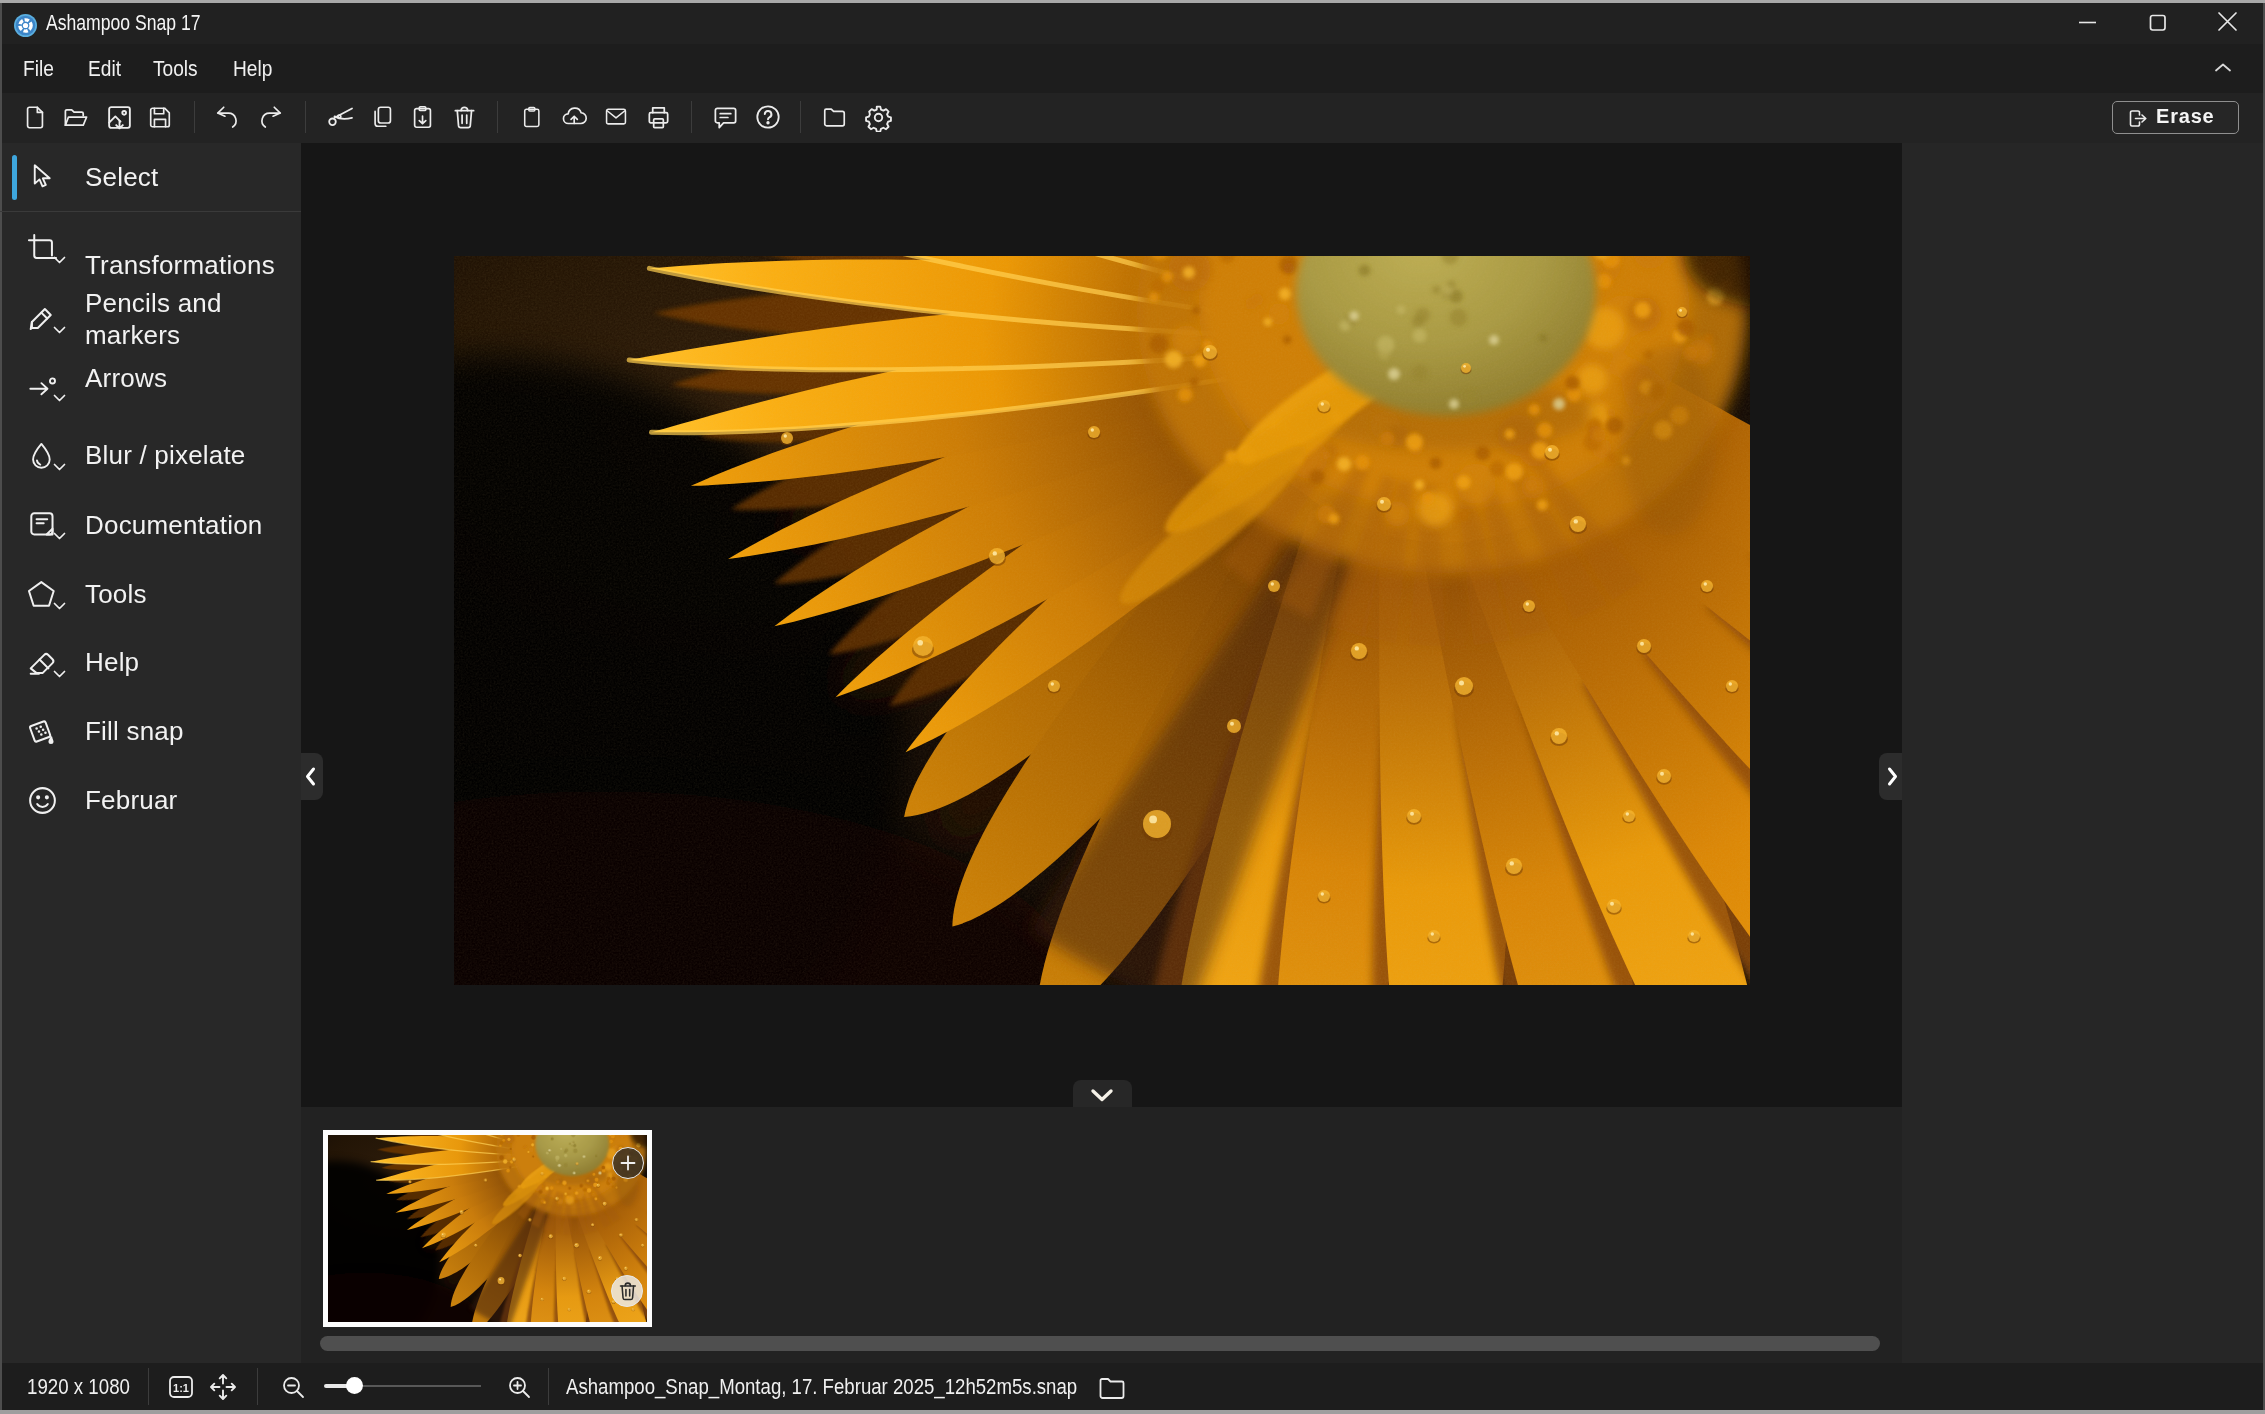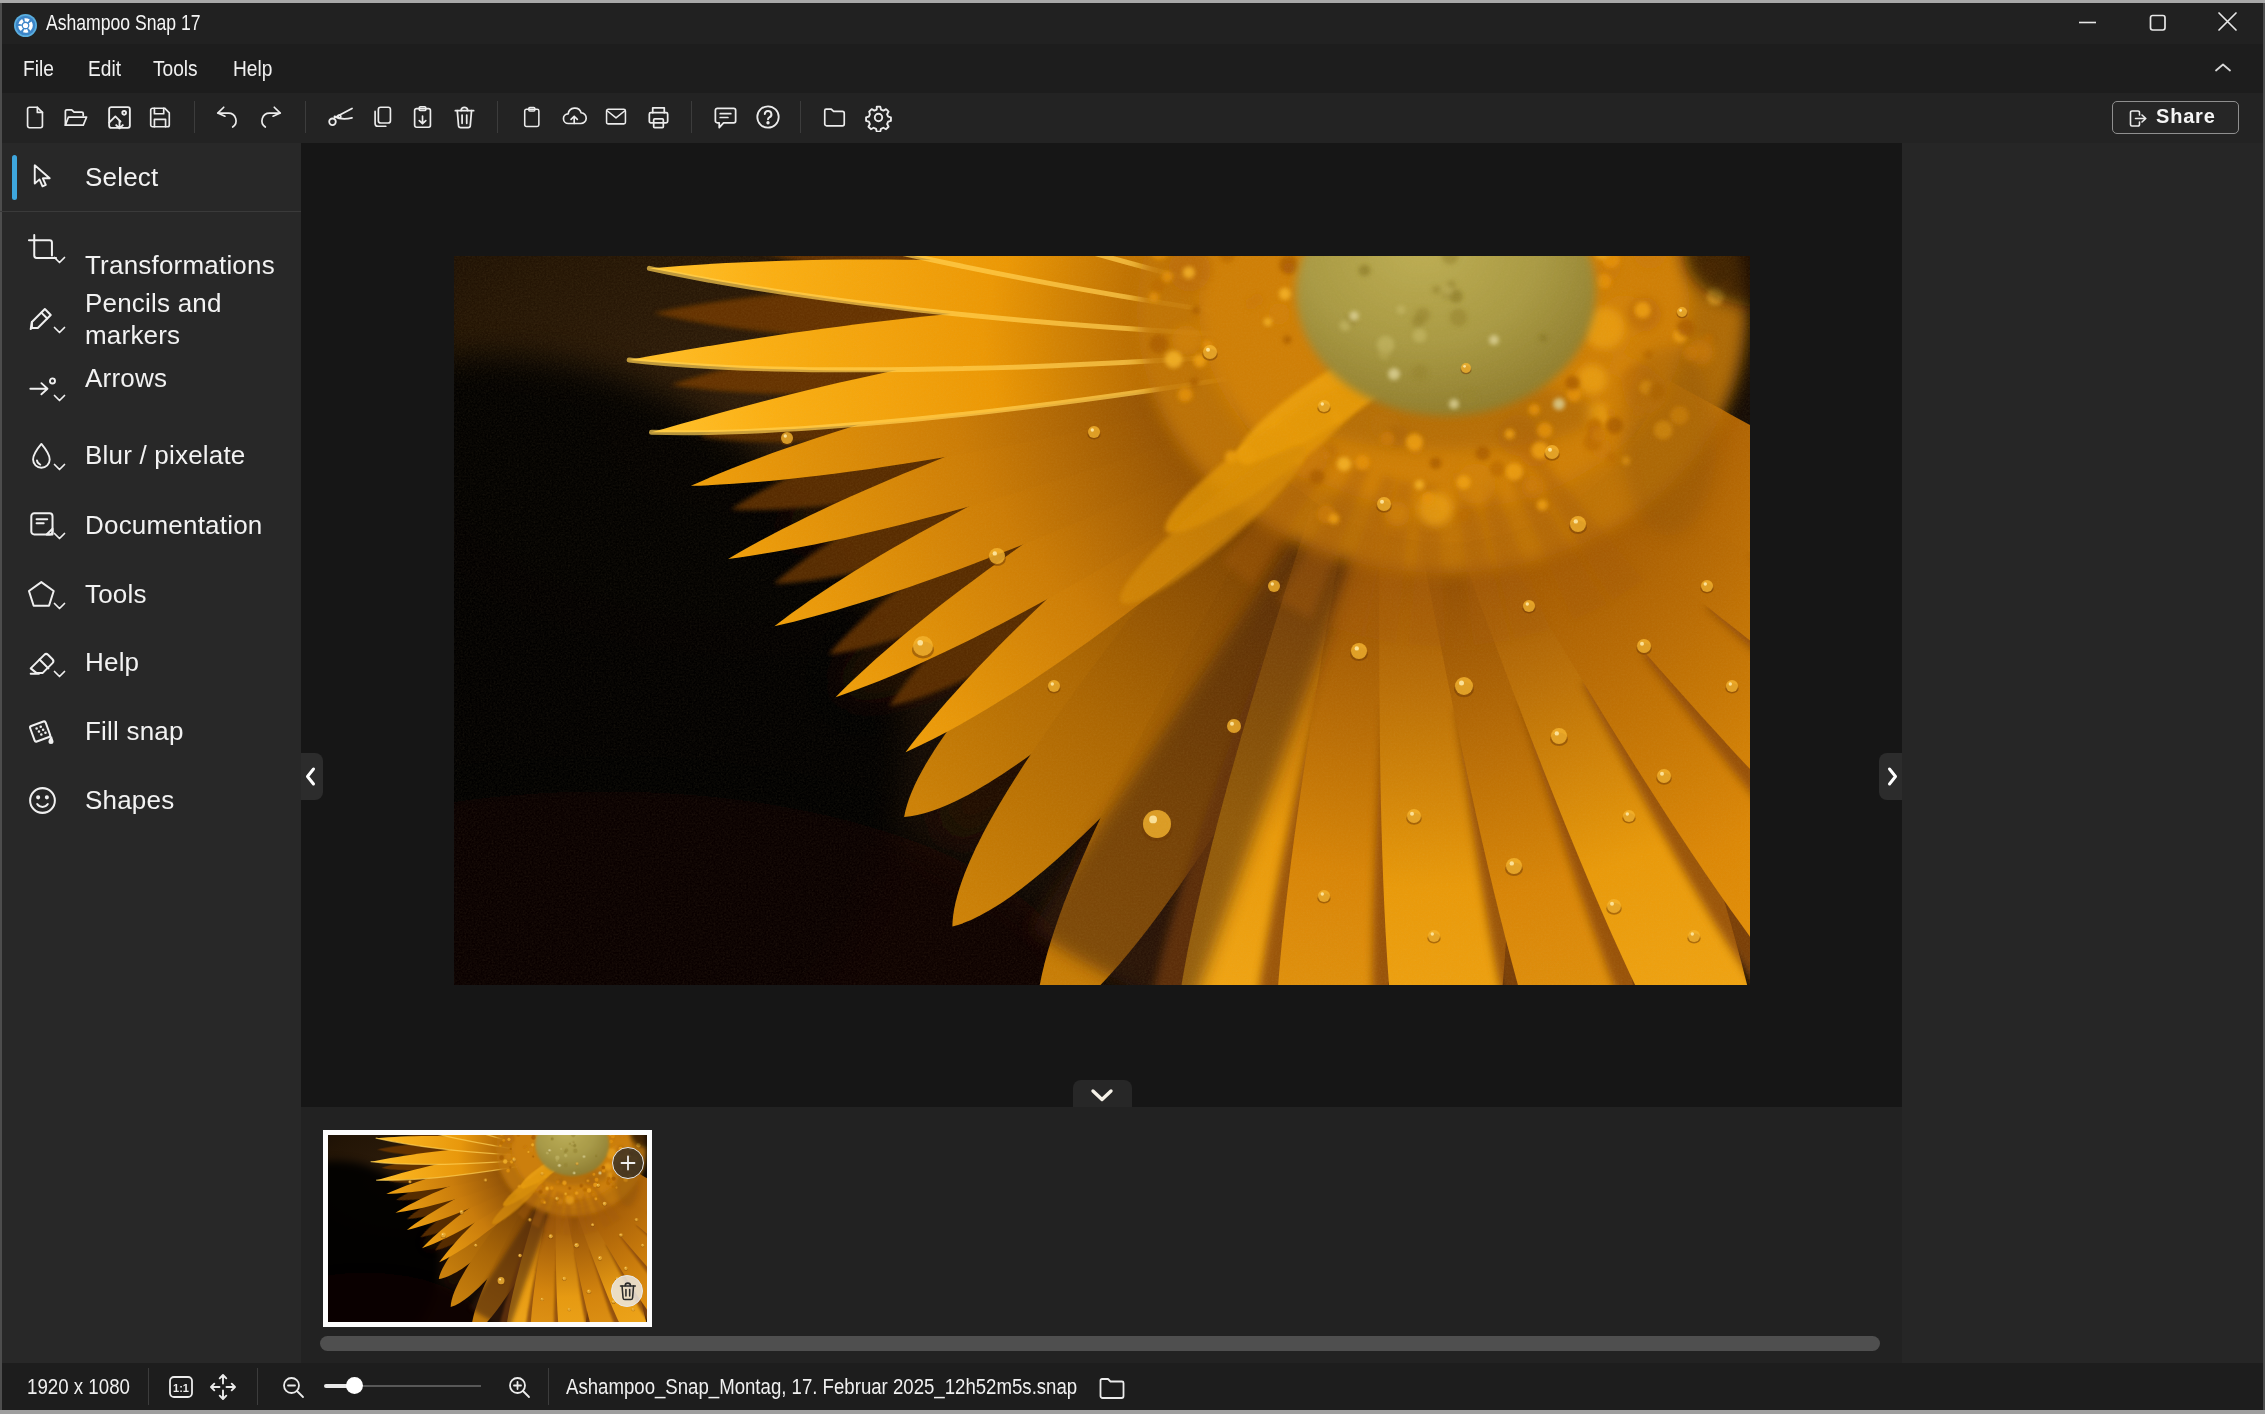--- a/index.html
+++ b/index.html
@@ -733,21 +733,21 @@
   <div style="position:absolute;left:194px;top:101px;width:1px;height:32px;background:#3c3c3c"></div>
     <div style="position:absolute;left:305px;top:101px;width:1px;height:32px;background:#3c3c3c"></div>
     <div style="position:absolute;left:497px;top:101px;width:1px;height:32px;background:#3c3c3c"></div>
     <div style="position:absolute;left:691px;top:101px;width:1px;height:32px;background:#3c3c3c"></div>
     <div style="position:absolute;left:800px;top:101px;width:1px;height:32px;background:#3c3c3c"></div>
   <div class="abs" style="left:2112px;top:101px;width:127px;height:33px;border:1px solid #8f8f8f;border-radius:5px;background:#262626">
     <svg style="position:absolute;left:14px;top:6px" width="21" height="21" viewBox="0 0 21 21" fill="none" stroke="#ececec" stroke-width="1.6" stroke-linecap="round" stroke-linejoin="round">
         <path d="M12.5 7V4.5a1.5 1.5 0 0 0-1.5-1.5H5a1.5 1.5 0 0 0-1.5 1.5v12A1.5 1.5 0 0 0 5 18h6a1.5 1.5 0 0 0 1.5-1.5V14"></path>
         <path d="M8.5 10.5h10M15 7l3.8 3.5L15 14"></path>
       </svg>
-    <div style="position:absolute;left:43px;top:3px;font-size:20px;font-weight:700;color:#f5f5f5;letter-spacing:0.8px">Share</div>
+    <div style="position:absolute;left:43px;top:3px;font-size:20px;font-weight:700;color:#f5f5f5;letter-spacing:0.8px">Erase</div>
   </div>
 
   <div class="abs" style="left:2px;top:143px;width:299px;height:1220px;background:#282828"></div>
   <div class="abs" style="left:301px;top:143px;width:1601px;height:964px;background:#161616"></div>
   <div class="abs" style="left:301px;top:1107px;width:1601px;height:256px;background:#222222"></div>
   <div class="abs" style="left:1902px;top:143px;width:361px;height:1220px;background:#262626"></div>
 
   <div style="position:absolute;left:12px;top:155px;width:5px;height:45px;border-radius:3px;background:#3ea6dd"></div>
     <svg style="position:absolute;left:26.5px;top:161.5px" width="31" height="31" viewBox="0 0 28 28" fill="none" stroke="#f0f0f0" stroke-width="1.7" stroke-linecap="round" stroke-linejoin="round">
       <path d="M9 4v16.5l4.3-3.8L16 23l3-1.3-2.7-6h6.2Z" transform="translate(-2 -1)"></path>
@@ -817,21 +817,21 @@
       <path d="M9 11.5h.01M12.5 10h.01M11 14h.01M14.5 12.5h.01M13 16.5h.01M16.5 15h.01" stroke-width="2.2"></path>
       <path d="M21.5 19c0 1.2 1 2.6 1 3.4a1.3 1.3 0 0 1-2.6 0c0-.8 1-2.2 1.6-3.4Z" fill="#f0f0f0"></path>
     </svg>
     <div class="sbt" style="top:716px">Fill snap</div>
     <svg style="position:absolute;left:25.5px;top:783.5px" width="33" height="33" viewBox="0 0 28 28" fill="none" stroke="#f0f0f0" stroke-width="1.7" stroke-linecap="round" stroke-linejoin="round">
       <circle cx="14" cy="14" r="10.5"></circle>
       <circle cx="10.3" cy="11.3" r="0.9" fill="#f0f0f0"></circle>
       <circle cx="17.7" cy="11.3" r="0.9" fill="#f0f0f0"></circle>
       <path d="M9.5 17a5.4 5.4 0 0 0 9 0"></path>
     </svg>
-    <div class="sbt" style="top:785px">Shapes</div>
+    <div class="sbt" style="top:785px">Februar</div>
 
   <svg class="abs" style="left:454px;top:256px;filter:blur(0.7px) saturate(1.05)" width="1296" height="729">
       <use href="#flower"></use>
     </svg>
   <svg class="abs" style="left:454px;top:256px" width="1296" height="729">
       <defs>
         <filter id="grain2" x="0" y="0" width="100%" height="100%">
           <feTurbulence type="fractalNoise" baseFrequency="0.55" numOctaves="2" seed="7"></feTurbulence>
           <feColorMatrix type="matrix" values="0 0 0 0 0.75  0 0 0 0 0.55  0 0 0 0 0.2  0.4 0.4 0.4 0 -0.45"></feColorMatrix>
         </filter>

